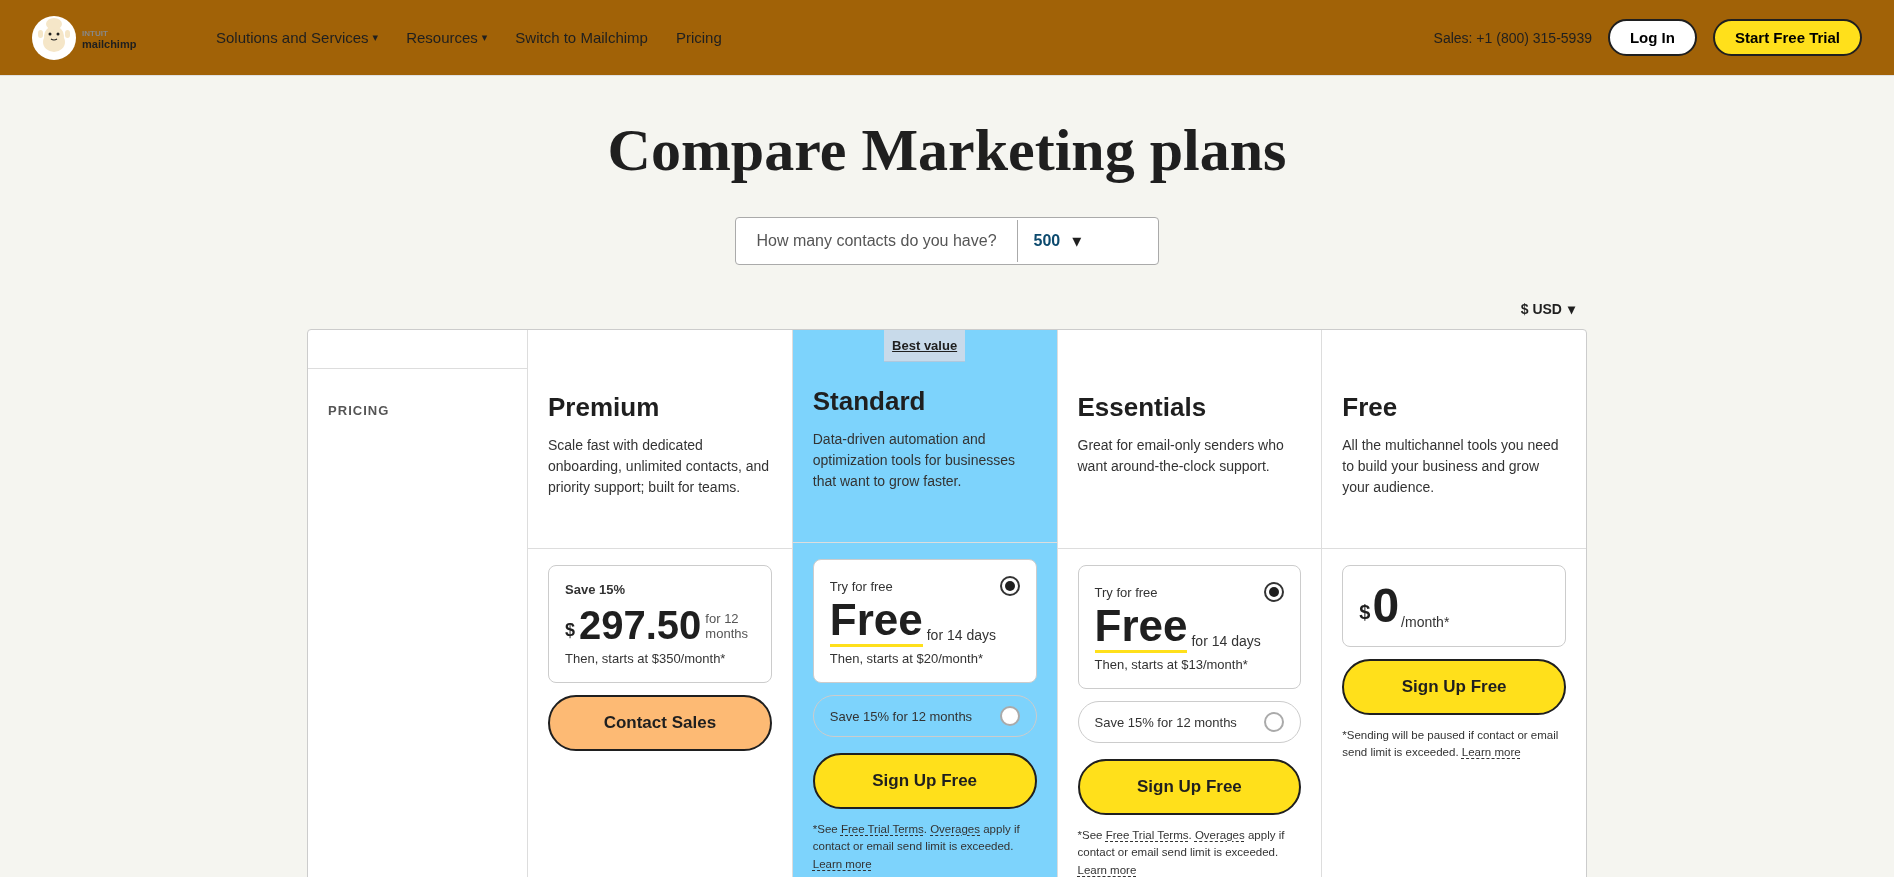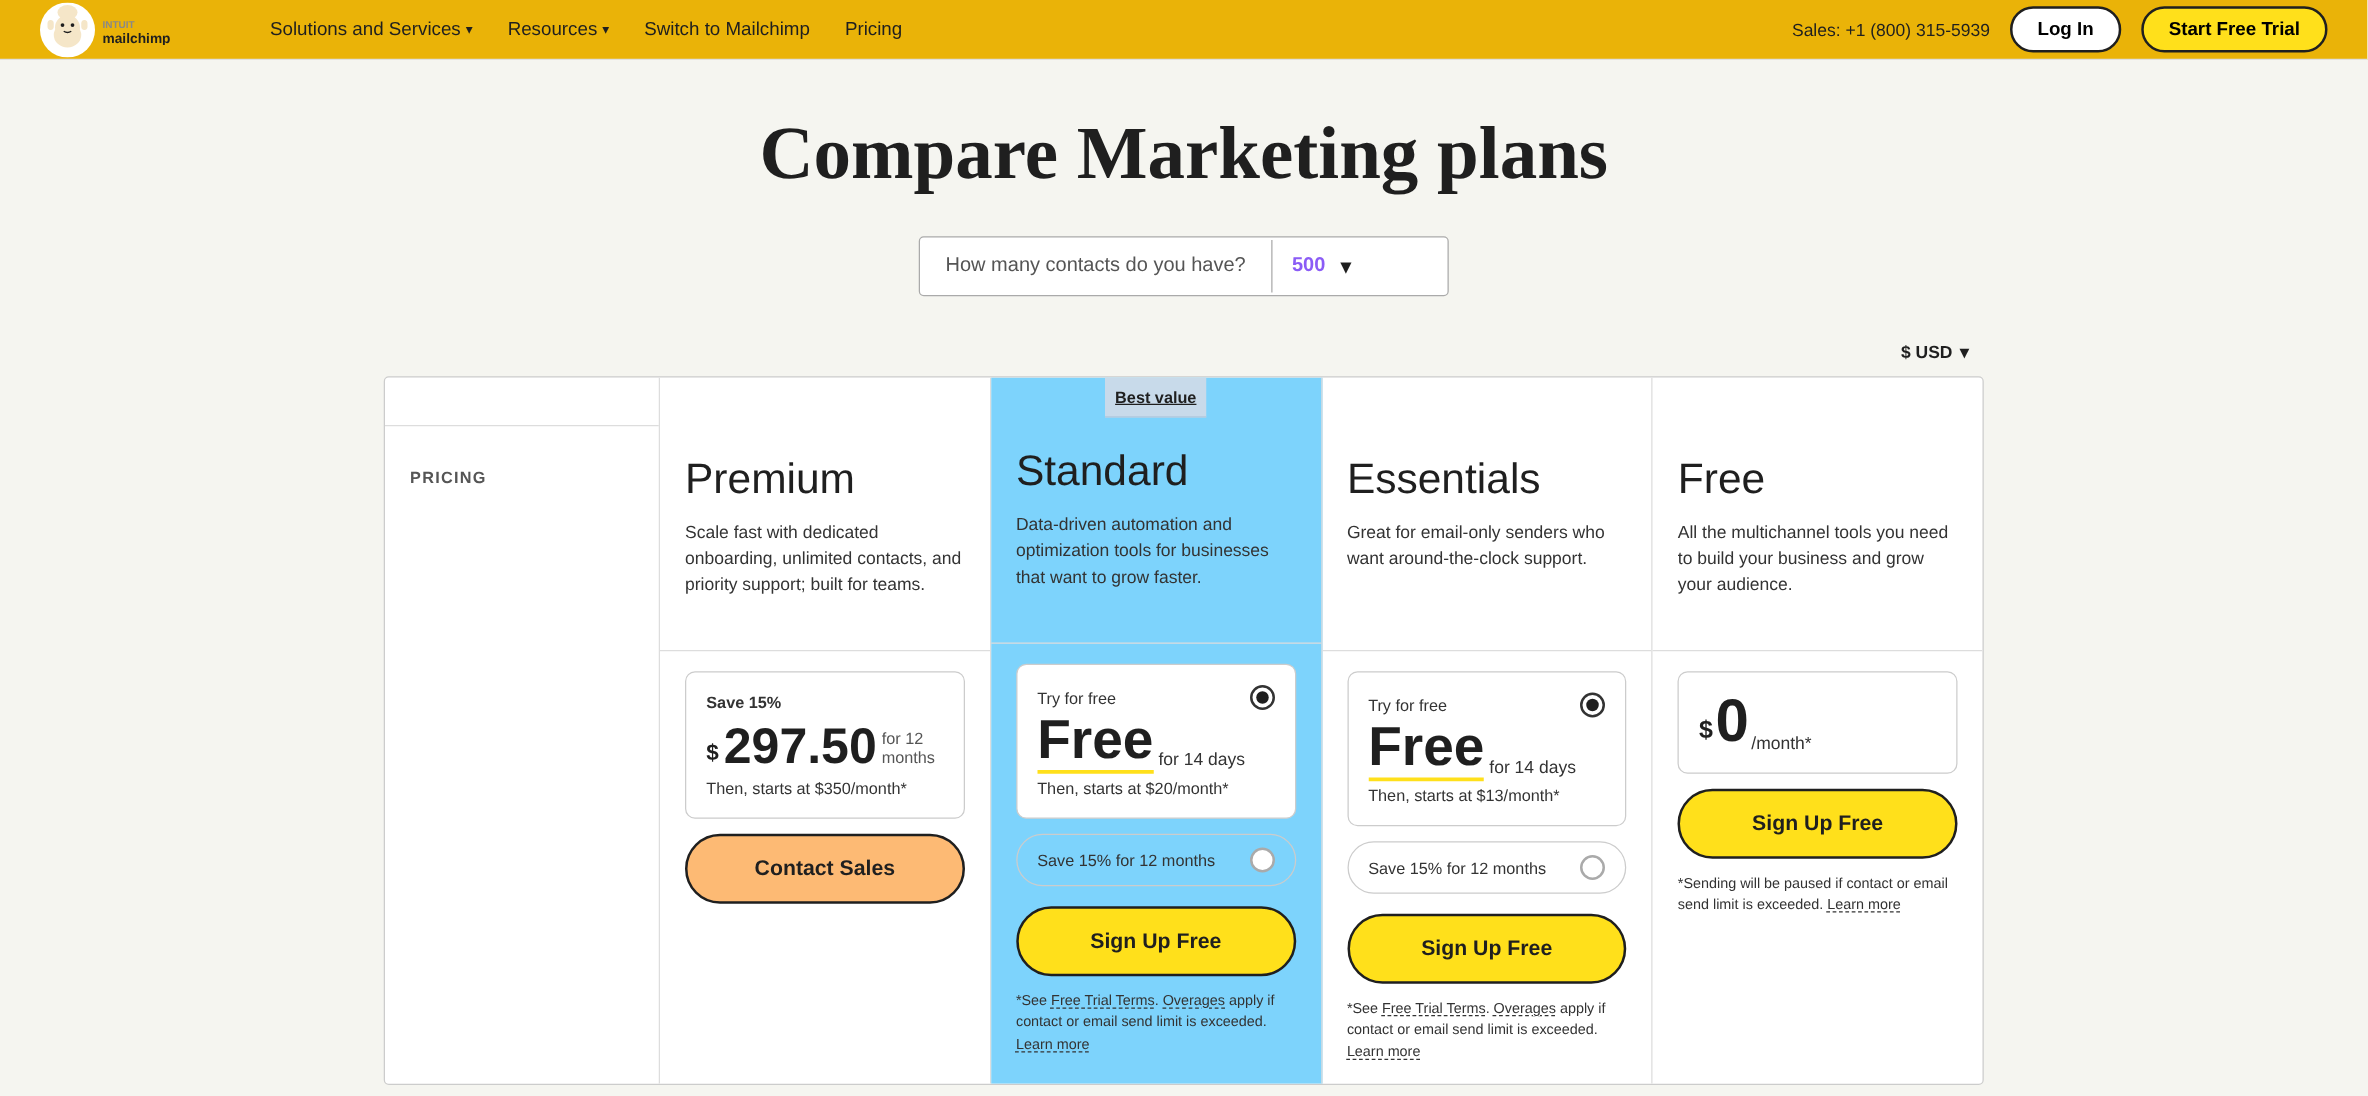--- a/index.html
+++ b/index.html
@@ -1,24 +1,24 @@
 <!DOCTYPE html>
 <html><head>
   <meta charset="utf-8">
   <style>
     * { box-sizing: border-box; margin: 0; padding: 0; }
     body { font-family: -apple-system, BlinkMacSystemFont, 'Helvetica Neue', Arial, sans-serif; background: #f5f5f0; color: #1f1f1f; }
 
     
     nav {
-      background: #eab308;
+      background: #a16207;
       display: flex;
       align-items: center;
       padding: 16px 32px;
-      height: 48px;
+      height: 76px;
       border-bottom: 1px solid #e0e0e0;
       position: relative;
       z-index: 10;
     }
     .nav-logo {
       display: flex;
       align-items: center;
       gap: 6px;
       margin-right: 32px;
     }
@@ -109,21 +109,21 @@
       white-space: nowrap;
     }
     .contact-select-wrap {
       display: flex;
       align-items: center;
       padding: 12px 16px;
       gap: 12px;
       cursor: pointer;
       min-width: 140px;
     }
-    .contact-value { font-size: 16px; font-weight: 600; color: #8b5cf6; }
+    .contact-value { font-size: 16px; font-weight: 600; color: #0c4a6e; }
     .contact-chevron { font-size: 18px; color: #1f1f1f; }
 
     
     .currency-row {
       display: flex;
       justify-content: flex-end;
       margin-bottom: 8px;
       padding-right: 4px;
     }
     .currency-select {
@@ -174,22 +174,22 @@
     .plan-header-spacer {
       height: 38px;
       border-bottom: none;
     }
 
     .plan-name-section {
       padding: 24px 20px 16px;
       min-height: 180px;
     }
     .plan-name {
-      font-size: 34px;
-      font-weight: 400;
+      font-size: 26px;
+      font-weight: 700;
       margin-bottom: 12px;
     }
     .plan-desc {
       font-size: 14px;
       line-height: 1.5;
       color: #333;
     }
 
     .plan-pricing-section {
       padding: 16px 20px;

